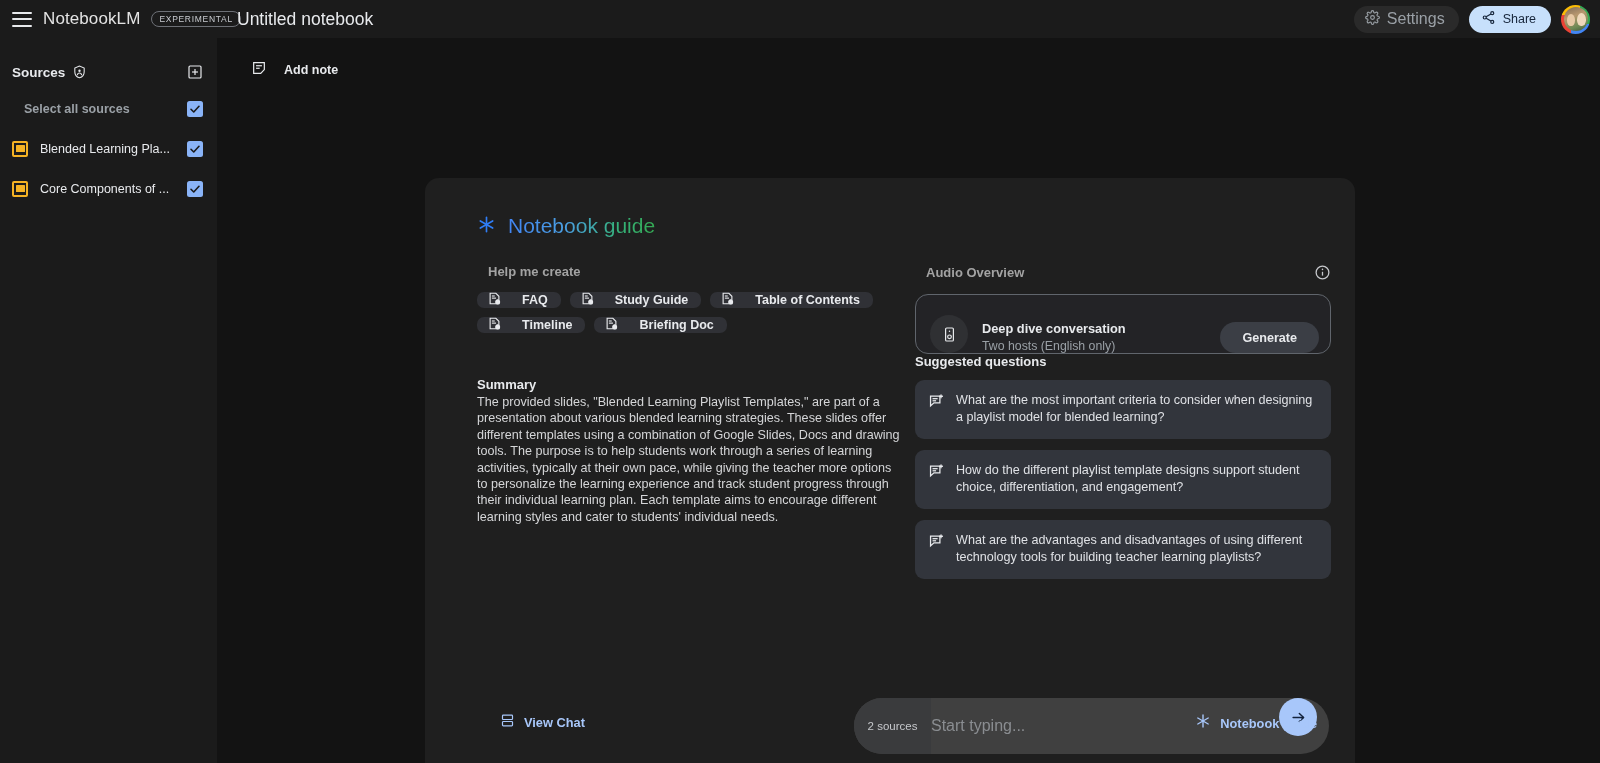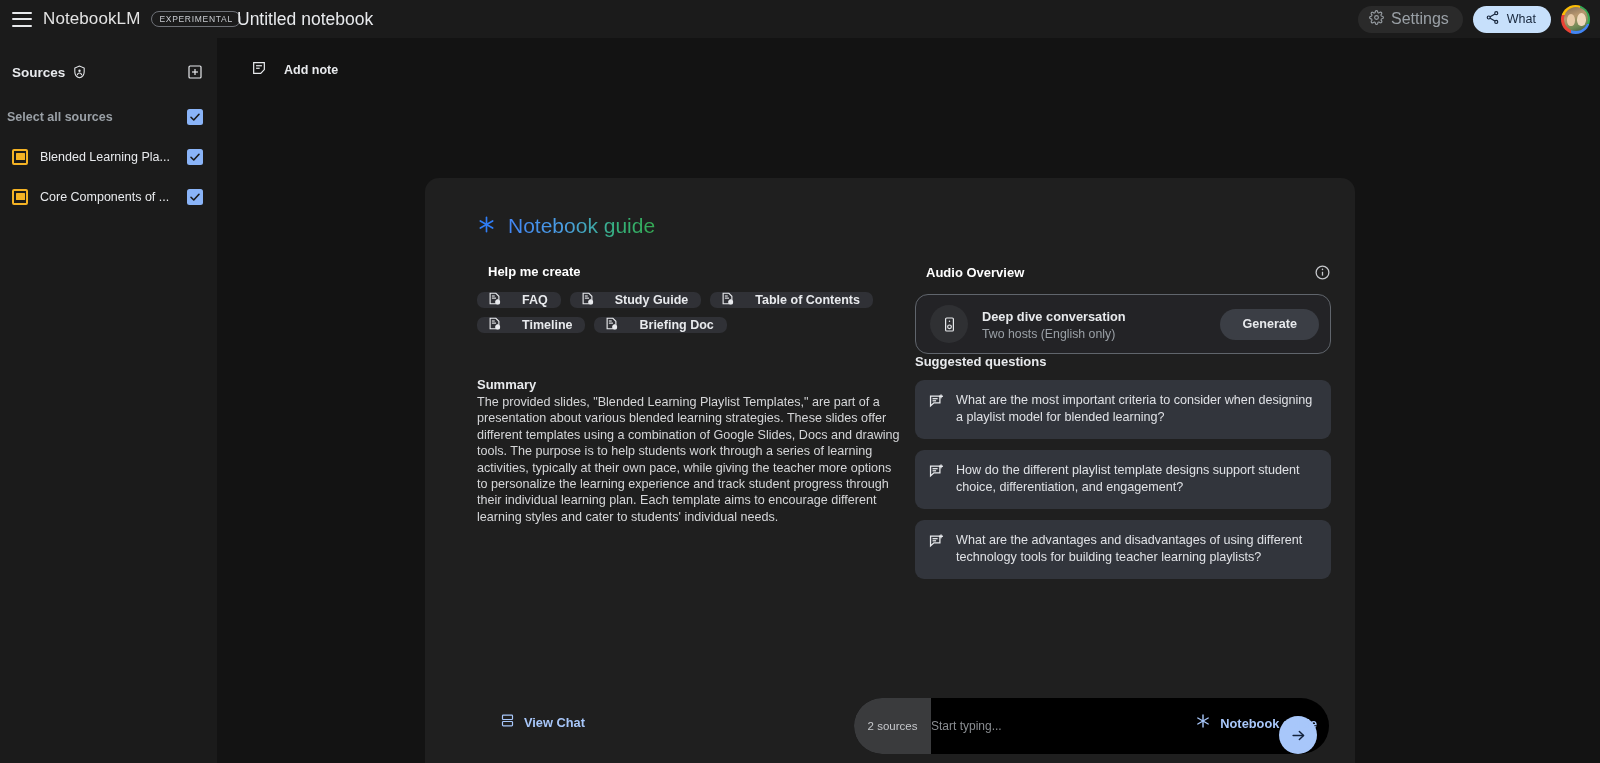--- a/index.html
+++ b/index.html
@@ -35,21 +35,21 @@
     background:#e7c9a5; }
   .avatar .face::after { content:""; position:absolute; right:2px; top:6px; width:9px; height:13px; border-radius:50% 50% 45% 45%;
     background:#efd8bb; }
 
   
   .sidebar { position: absolute; left: 0; top: 38px; width: 217px; height: 725px; background: #1b1b1b; }
   .sources-head { display: flex; align-items: center; height: 32px; margin-top: 18px; padding: 0 14px 0 12px; }
   .sources-head .lbl { font-size: 13.5px; font-weight: 700; color: #e8eaed; }
   .shield-ico { margin-left: 7px; display: inline-flex; }
   .add-src { margin-left: auto; cursor: pointer; display: inline-flex; }
-  .select-all { display: flex; align-items: center; height: 30px; padding: 0 14px 0 7px; margin-top: 14px; gap: 48px; }
+  .select-all { display: flex; align-items: center; height: 30px; padding: 0 14px 0 24px; margin-top: 6px; gap: 48px; }
   .select-all .lbl { font-size: 12.5px; color: #9aa0a6; font-weight: 600; }
   .cb { margin-left: auto; width: 16px; height: 16px; border-radius: 2.5px; background: #8ab4f8;
     display: flex; align-items: center; justify-content: center; cursor: pointer; }
   .cb svg { display: block; }
   .src-item { display: flex; align-items: center; height: 30px; padding: 0 14px 0 12px; margin-top: 10px; cursor: pointer; }
   .src-item:first-of-type { margin-top: 16px; }
   .slides-ico { width: 16px; height: 16px; flex: 0 0 16px; border: 2px solid #f5b324; border-radius: 2px;
     background: #1b1b1b; position: relative; }
   .slides-ico::after { content: ""; position: absolute; left: 1.5px; top: 2px; right: 1.5px; bottom: 3.5px; background: #f5b324; border-radius: .5px; }
   .src-item .nm { margin-left: 12px; font-size: 12.5px; color: #e8eaed; white-space: nowrap; overflow: hidden; }
@@ -65,32 +65,32 @@
   .guide-inner { padding: 36px 52px 0 52px; }
   .guide-title { display: flex; align-items: center; gap: 12px; }
   .guide-title .txt { font-size: 21px; font-weight: 400;
     background: linear-gradient(90deg,#4285f4 0%,#4a9fe0 40%,#35b17a 75%,#34a853 100%);
     -webkit-background-clip: text; background-clip: text; color: transparent; }
 
   .cols { display: flex; gap: 0; margin-top: 26px; }
   .colL { width: 424px; flex: 0 0 424px; }
   .colR { width: 416px; flex: 0 0 416px; margin-left: 14px; }
 
-  .sec-h { font-size: 13px; font-weight: 700; color: #ffffff; padding-left: 11px; }
+  .sec-h { font-size: 13px; font-weight: 700; color: #a3a3a3; padding-left: 11px; }
   .chips { display: flex; flex-wrap: wrap; gap: 9px; margin-top: 13px; }
   .chip { display: flex; align-items: center; gap: 20px; height: 16px; padding: 0 13px 0 10px;
     background: #303136; border-radius: 7px; font-size: 12.5px; color: #e8eaed; font-weight: 700; cursor: pointer; }
 
   .summary-h { font-size: 13px; font-weight: 700; color: #e8eaed; margin-top: 44px; }
   .summary-b { margin-top: 2px; font-size: 12.6px; line-height: 16.4px; color: #d5d6d8; }
 
   .ao-head { display: flex; align-items: center; }
   .ao-info { margin-left: auto; display: inline-flex; cursor: pointer; }
   .ao-card { margin-top: 13px; height: 60px; border: 1px solid #60656c; border-radius: 13px;
-    display: flex; align-items: center; padding: 0 11px 0 14px; background: #232326; }
+    display: flex; align-items: flex-end; padding: 0 11px 0 14px; background: #232326; }
   .ao-badge { width: 38px; height: 38px; flex: 0 0 38px; border-radius: 50%; background: #2f3033;
     display: flex; align-items: center; justify-content: center; }
   .ao-txt { margin-left: 14px; }
   .ao-t1 { font-size: 12.8px; font-weight: 700; color: #e8eaed; }
   .ao-t2 { font-size: 12.3px; color: #9aa0a6; margin-top: 2px; }
   .gen-btn { margin-left: auto; background: #3b3e45; border-radius: 16px; height: 31px;
     padding: 0 22px; display: flex; align-items: center; font-size: 12.6px; font-weight: 700; color: #e8eaed; cursor: pointer; }
 
   .sq-h { font-size: 13px; font-weight: 700; color: #e8eaed; }
   .sq { margin-top: 11px; background: #32353c; border-radius: 9px; padding: 12px 16px 12px 13px;
@@ -99,25 +99,25 @@
   .sq .q { font-size: 12.6px; line-height: 16.6px; color: #dfe1e5; }
   .sq .ic { flex: 0 0 17px; padding-top: 1px; }
 
   
   .bottom { position: absolute; left: 208px; top: 645px; width: 930px; height: 118px; background: #1f1f1f; }
   .viewchat { position: absolute; left: 75px; top: 30px; display: flex; align-items: center; gap: 9px; cursor: pointer; }
   .viewchat .t { font-size: 12.8px; font-weight: 700; color: #a8c7fa; }
   .nbguide-link { position: absolute; right: 38px; top: 30px; display: flex; align-items: center; gap: 9px; cursor: pointer; }
   .nbguide-link .t { font-size: 12.8px; font-weight: 700; color: #a8c7fa; }
   .inputwrap { position: absolute; left: 429px; top: 15px; width: 475px; height: 56px;
-    display: flex; align-items: flex-end; border-radius: 28px; overflow: hidden; background: #000000; }
+    display: flex; align-items: flex-start; border-radius: 28px; overflow: hidden; background: #404040; }
   .src-pill { width: 77px; height: 56px; background: #3a3b3d; display: flex; align-items: center; justify-content: center;
     font-size: 11.5px; color: #c6c8cc; cursor: pointer; }
   .typing { flex: 1; height: 56px; display: flex; align-items: center; 
-    font-size: 12px; color: #8a8d91; cursor: text; }
+    font-size: 16px; color: #8a8d91; cursor: text; }
   .send { width: 38px; height: 38px; border-radius: 50%; background: #a8c7fa; margin-right: 12px;
     display: flex; align-items: center; justify-content: center; cursor: pointer; }
 </style>
 </head>
 <body>
 
 <div class="app">
 
   <div class="topbar">
     <div class="brand">
@@ -143,21 +143,21 @@
       <div class="share-btn">
         <span>
           <svg width="15" height="15" viewBox="0 0 24 24" fill="none" stroke="#17263b" stroke-width="1.9">
             <circle cx="18" cy="5" r="2.4"></circle>
               <circle cx="6" cy="12" r="2.4"></circle>
               <circle cx="18" cy="19" r="2.4"></circle>
             <line x1="8.2" y1="10.8" x2="15.9" y2="6.3"></line>
               <line x1="8.2" y1="13.2" x2="15.9" y2="17.7"></line>
           </svg>
         </span>
-        <span>What</span>
+        <span>Share</span>
       </div>
       <div class="avatar">
           <div class="face"></div>
         </div>
     </div>
   </div>
 
   <div class="sidebar">
     <div class="sources-head">
       <span class="lbl">Sources</span>

